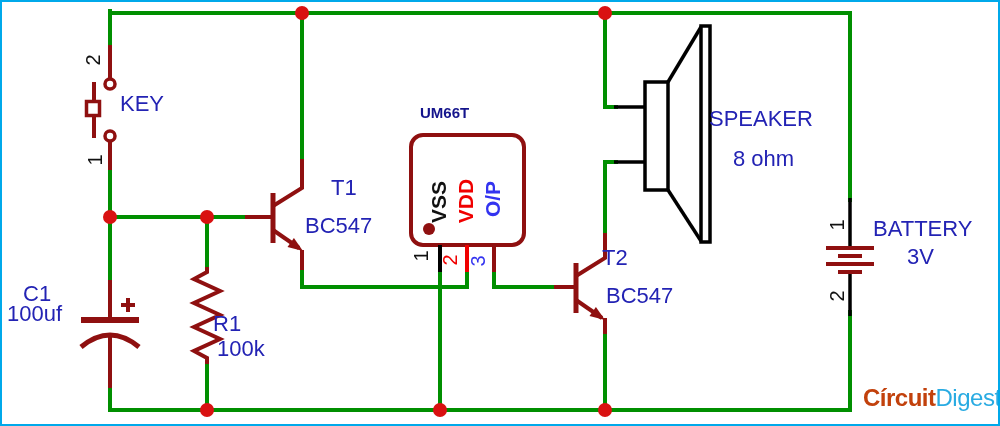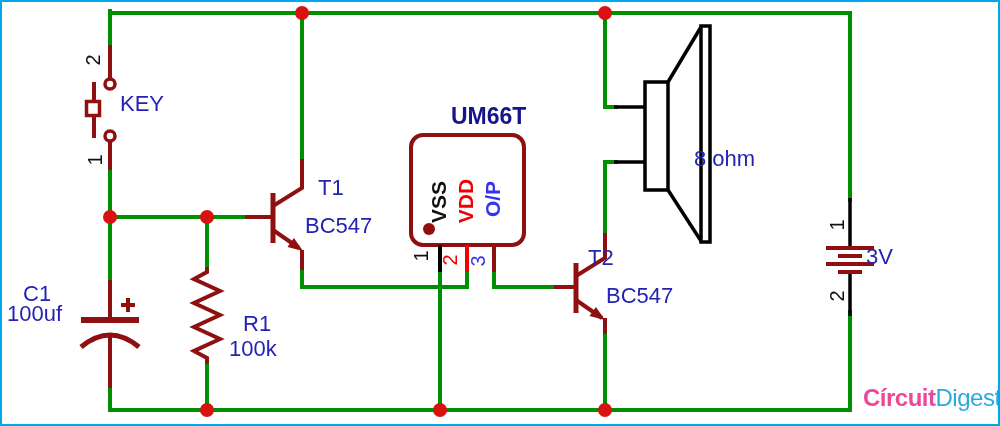--- a/index.html
+++ b/index.html
@@ -6,34 +6,34 @@
   #canvas{
     position:relative;width:1000px;height:426px;box-sizing:border-box;
     border:2px solid #00a9ea;background:#fff;overflow:hidden;
     font-family:"Liberation Sans","DejaVu Sans",sans-serif;
   }
   svg{position:absolute;left:0;top:0;}
   .lbl{
     position:absolute;color:#2323b4;font-size:22px;font-weight:500;
     white-space:nowrap;line-height:1;user-select:none;
   }
-  .ic-title{color:#14148c;font-size:23px;font-weight:600;margin-left:31px;}
+  .ic-title{color:#14148c;font-size:15px;font-weight:600;}
   .vlbl{
     position:absolute;white-space:nowrap;line-height:1;user-select:none;
     transform:translate(-50%,-50%) rotate(-90deg);
     font-size:20px;font-weight:500;color:#111;
   }
   .icpin{font-size:21px;font-weight:600;}
   .red{color:#f00000;}
   .blue{color:#3333f0;}
   .logo{
     position:absolute;left:861px;top:384px;font-size:24px;letter-spacing:-0.5px;
     white-space:nowrap;line-height:1;
   }
-  .logo .p1{color:#ec4899;font-weight:700;}
+  .logo .p1{color:#c2410c;font-weight:700;}
   .logo .p2{color:#29abe2;font-weight:400;}
 </style>
 </head>
 <body>
 
 <div id="canvas">
 
   <svg width="1000" height="426" viewBox="0 0 1000 426">
 
     <g stroke="#008f00" stroke-width="4" fill="none" stroke-linecap="square" stroke-linejoin="miter">
@@ -130,40 +130,42 @@
     </g>
   </svg>
 
   <div class="lbl" style="left:118px;top:91px">KEY</div>
   <div class="vlbl" style="left:91px;top:58px">2</div>
   <div class="vlbl" style="left:93px;top:158px">1</div>
 
   <div class="lbl" style="left:21px;top:281px">C1</div>
   <div class="lbl" style="left:5px;top:301px">100uf</div>
 
-  <div class="lbl" style="left:241px;top:311px">R1</div>
-  <div class="lbl" style="left:227px;top:336px">100k</div>
+  <div class="lbl" style="left:211px;top:311px">R1</div>
+  <div class="lbl" style="left:215px;top:336px">100k</div>
 
-  <div class="lbl" style="left:316px;top:175px">T1</div>
+  <div class="lbl" style="left:329px;top:175px">T1</div>
   <div class="lbl" style="left:303px;top:213px">BC547</div>
 
-  <div class="lbl" style="left:586px;top:245px">T2</div>
+  <div class="lbl" style="left:600px;top:245px">T2</div>
   <div class="lbl" style="left:604px;top:283px">BC547</div>
 
   <div class="lbl ic-title" style="left:418px;top:103px">UM66T</div>
   <div class="vlbl icpin" style="left:436px;top:200px">VSS</div>
   <div class="vlbl icpin red" style="left:463px;top:199px">VDD</div>
   <div class="vlbl icpin blue" style="left:490px;top:197px">O/P</div>
   <div class="vlbl" style="left:419px;top:254px">1</div>
   <div class="vlbl red" style="left:448px;top:258px">2</div>
   <div class="vlbl blue" style="left:476px;top:259px">3</div>
 
-  <div class="lbl" style="left:692px;top:146px">8 ohm</div>
+  <div class="lbl" style="left:707px;top:106px">SPEAKER</div>
+  <div class="lbl" style="left:731px;top:146px">8 ohm</div>
 
-  <div class="lbl" style="left:864px;top:244px">3V</div>
+  <div class="lbl" style="left:871px;top:216px">BATTERY</div>
+  <div class="lbl" style="left:905px;top:244px">3V</div>
   <div class="vlbl" style="left:835px;top:223px">1</div>
   <div class="vlbl" style="left:835px;top:294px">2</div>
 
   <div class="logo">
     <span class="p1">Círcuit</span><span class="p2">Digest</span>
   </div>
 
 </div>
 
 </body></html>

